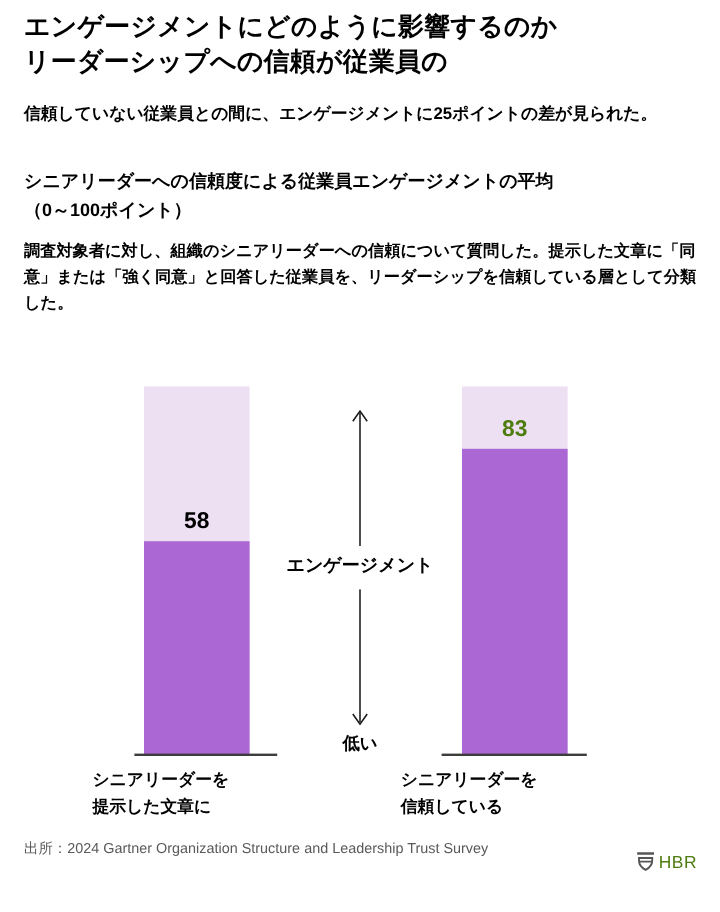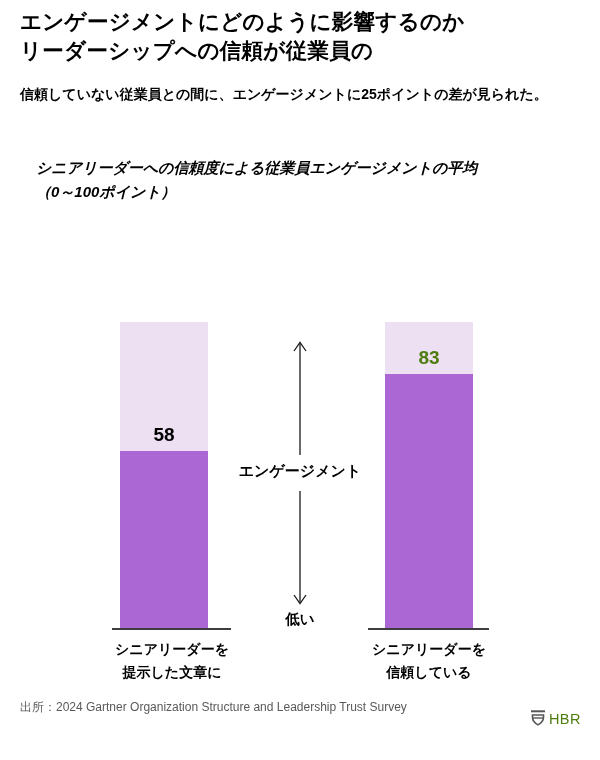--- a/index.html
+++ b/index.html
@@ -2,34 +2,34 @@
 <html><head>
 <meta charset="utf-8">
 <style>
   html,body{margin:0;padding:0;background:#ffffff;}
   body{width:600px;height:760px;font-family:"Liberation Sans","DejaVu Sans",sans-serif;color:#000;}
   .page{position:relative;width:600px;height:760px;background:#fff;overflow:hidden;}
   .block{display:block;}
 
   .title{position:absolute;left:20px;top:8px;margin:0;font-size:21.5px;line-height:29px;font-weight:800;letter-spacing:.3px;}
   .subtitle{position:absolute;left:20px;top:83px;margin:0;font-size:14px;line-height:22px;font-weight:700;}
-  .chart-heading{position:absolute;left:20px;top:140px;margin:16px;font-size:15px;line-height:24px;font-weight:700;font-style:italic;}
+  .chart-heading{position:absolute;left:20px;top:140px;margin:0;font-size:15px;line-height:24px;font-weight:700;}
   .desc{position:absolute;left:20px;top:198px;width:567px;font-size:13.5px;line-height:22px;font-weight:600;}
   .desc p{margin:0;}
 
   .chart{position:absolute;left:0;top:322px;width:600px;height:365px;}
   .track{position:absolute;top:0;width:88px;height:307px;}
   .track-left{left:120px;}
   .track-right{left:385px;}
   .fill{position:absolute;left:0;bottom:0;width:100%;}
   .value-label{position:absolute;left:0;width:100%;text-align:center;font-size:19px;font-weight:700;color:#000;}
   .baseline{position:absolute;top:306px;height:2px;}
   .baseline-left{left:112px;width:119px;}
   .baseline-right{left:368px;width:121px;}
-  .cat{position:absolute;top:316px;width:190px;text-align:center;font-size:14px;line-height:23px;font-weight:700;}
+  .cat{position:absolute;top:316px;width:190px;text-align:left;font-size:14px;line-height:23px;font-weight:700;}
   .cat-left{left:77px;}
   .cat-right{left:334px;}
 
   .axis-note{position:absolute;left:200px;width:200px;text-align:center;font-weight:700;}
   .axis-high{top:-4px;font-size:14.5px;}
   .axis-mid{top:140px;font-size:15px;}
   .axis-low{top:288px;font-size:14.5px;}
   .arrow{position:absolute;left:291px;}
   .arrow-up{top:19px;}
   .arrow-down{top:169px;}
@@ -51,20 +51,21 @@
   <p class="subtitle">
     <span class="block">信頼していない従業員との間に、エンゲージメントに25ポイントの差が見られた。</span>
   </p>
 
   <h2 class="chart-heading">
     <span class="block">シニアリーダーへの信頼度による従業員エンゲージメントの平均</span>
     <span class="block">（0～100ポイント）</span>
   </h2>
 
   <div class="desc">
+    <p>調査対象者に対し、組織のシニアリーダーへの信頼について質問した。提示した文章に「同意」または「強く同意」と回答した従業員を、リーダーシップを信頼している層として分類した。</p>
   </div>
 
   <div class="chart">
 
     <div class="track track-left" style="background: rgb(238, 224, 243);">
       <div class="value-label" style="bottom: 183px; color: rgb(0, 0, 0);">58</div>
       <div class="fill" style="height: 178px; background: rgb(171, 104, 213);"></div>
     </div>
     <div class="baseline baseline-left" style="background: rgb(61, 61, 61);"></div>
     <div class="cat cat-left">

